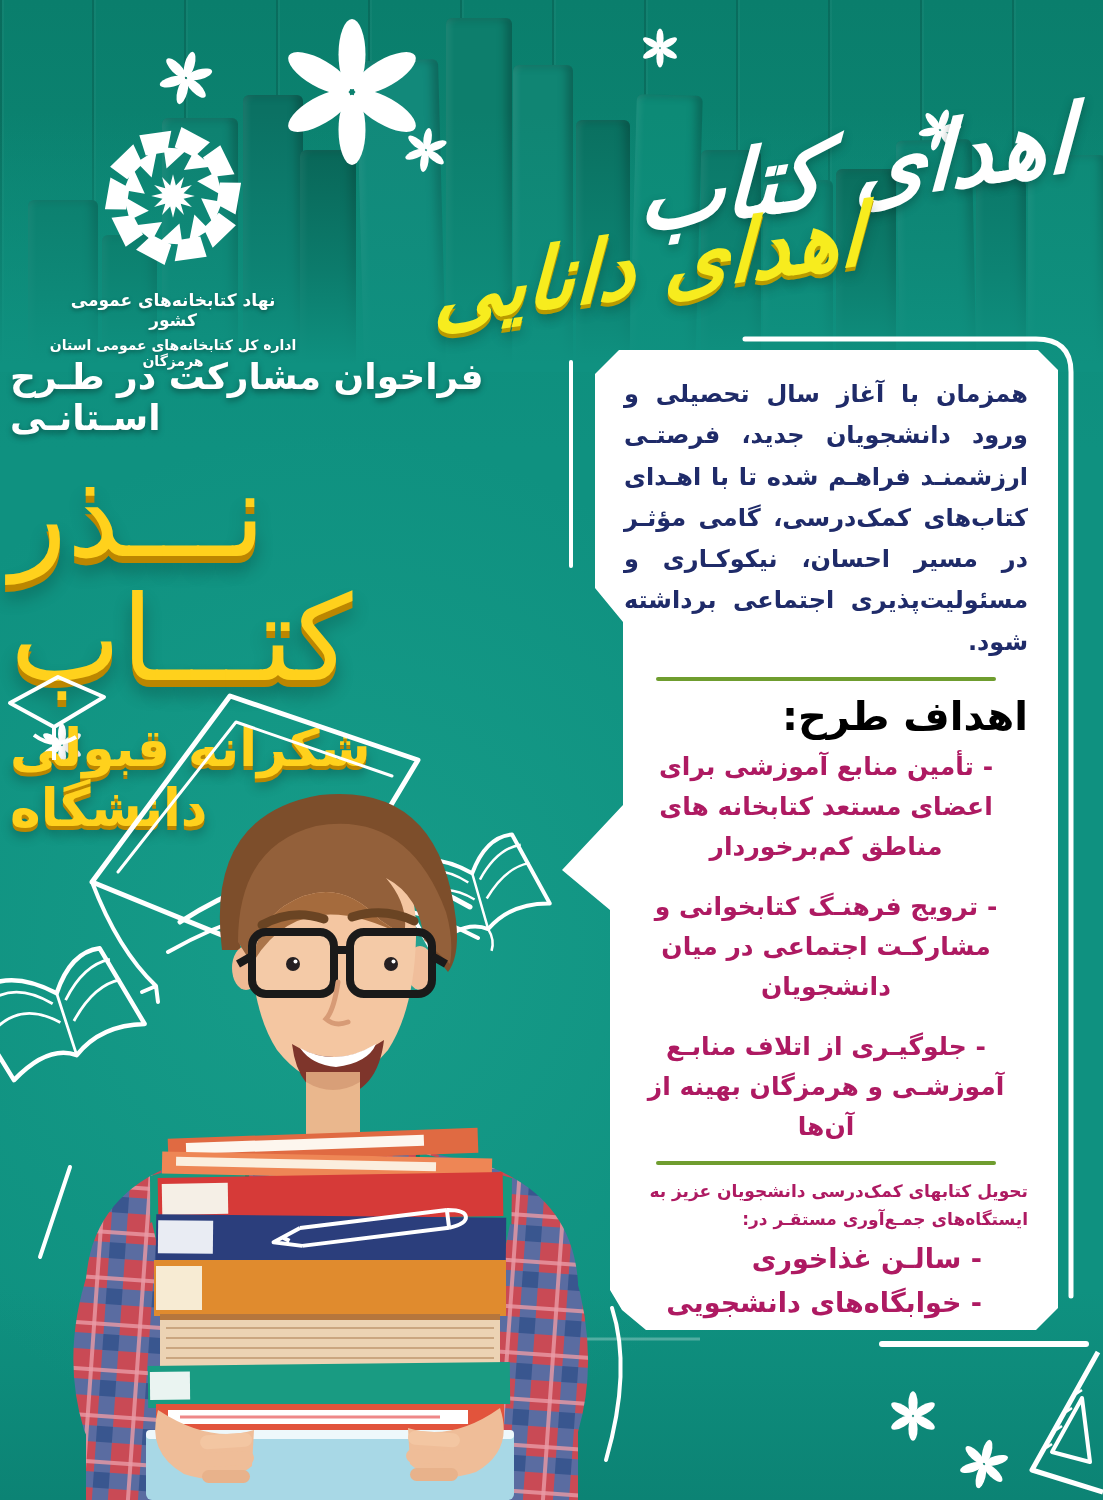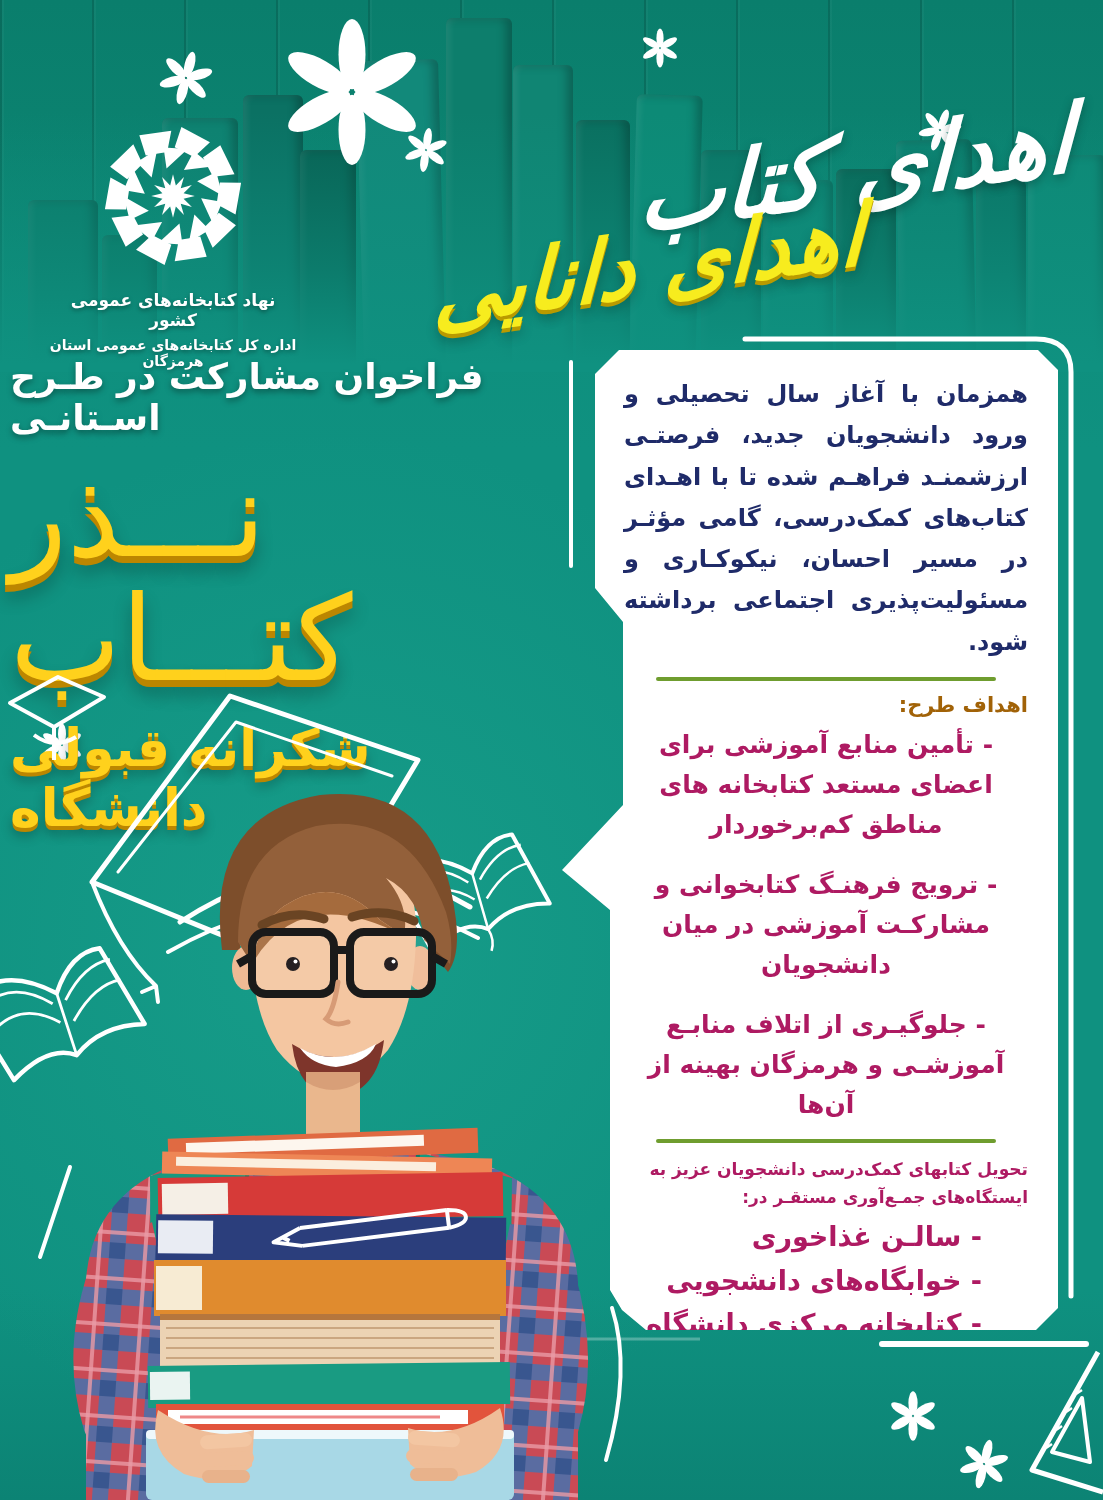--- a/index.html
+++ b/index.html
@@ -49,21 +49,21 @@
   
   .panel{
     position:absolute;left:560px;top:350px;width:498px;height:1172px;background:#ffffff;
     clip-path:polygon(59px 0, 478px 0, 498px 20px, 498px 958px, 476px 980px, 86px 980px,
                       62px 960px, 50px 940px, 50px 560px, 2px 520px, 63px 455px,
                       63px 272px, 35px 238px, 35px 24px);
   }
   .panel-inner{padding:24px 30px 10px 64px;direction:rtl;text-align:right;}
   .p-intro{font-size:24px;line-height:1.72;font-weight:bold;color:#1f2b69;text-align:justify;}
   .divider{height:4px;background:#6f9d2f;border-radius:2px;width:84%;margin:14px auto 12px;}
-  .h-navy{font-size:21px;font-weight:bold;color:#a16207;margin:2px 0 8px;}
+  .h-navy{font-size:40px;font-weight:bold;color:#000000;margin:2px 0 8px;}
   .goal{font-size:25px;line-height:1.6;font-weight:bold;color:#ae1a62;margin-bottom:20px;text-align:center;}
   .howintro{font-size:17px;line-height:1.65;font-weight:bold;color:#ae1a62;margin-bottom:4px;}
   .station{font-size:27px;line-height:1.62;font-weight:bold;color:#ae1a62;padding-right:46px;}
   .decor,.boy,.sparkles{position:absolute;left:0;top:0;pointer-events:none;}
 </style>
 </head>
 <body>
 
 <div class="poster">
 
@@ -150,21 +150,21 @@
     <div class="main">نـــذر کتـــاب</div>
     <div class="sub">شکرانه قبولی دانشگاه</div>
   </div>
 
   <div class="panel">
     <div class="panel-inner">
       <div class="p-intro">همزمان با آغاز سال تحصیلی و ورود دانشجویان جدید، فرصتـی ارزشمنـد فراهـم شده تا با اهـدای کتاب‌های کمک‌درسی، گامی مؤثـر در مسیر احسان، نیکوکـاری و مسئولیت‌پذیری اجتماعی برداشته شود.</div>
       <div class="divider"></div>
       <div class="h-navy">اهداف طرح:</div>
       <div class="goal">- تأمین منابع آموزشی برای اعضای مستعد کتابخانه های مناطق کم‌برخوردار</div>
-      <div class="goal">- ترویج فرهنـگ کتابخوانی و مشارکـت آموزشی در میان دانشجویان</div>
+      <div class="goal">- ترویج فرهنـگ کتابخوانی و مشارکـت اجتماعی در میان دانشجویان</div>
       <div class="goal" style="margin-bottom:6px;">- جلوگیـری از اتلاف منابـع آموزشـی و هرمزگان بهینه از آن‌ها</div>
       <div class="divider"></div>
       <div class="howintro">تحویل کتابهای کمک‌درسی دانشجویان عزیز به ایستگاه‌های جمـع‌آوری مستقـر در:</div>
       <div class="station">- سالـن غذاخوری</div>
       <div class="station">- خوابگاه‌های دانشجویی</div>
       <div class="station">- کتابخانه مرکزی دانشگاه</div>
       <div class="divider"></div>
 
     </div>
   </div>

